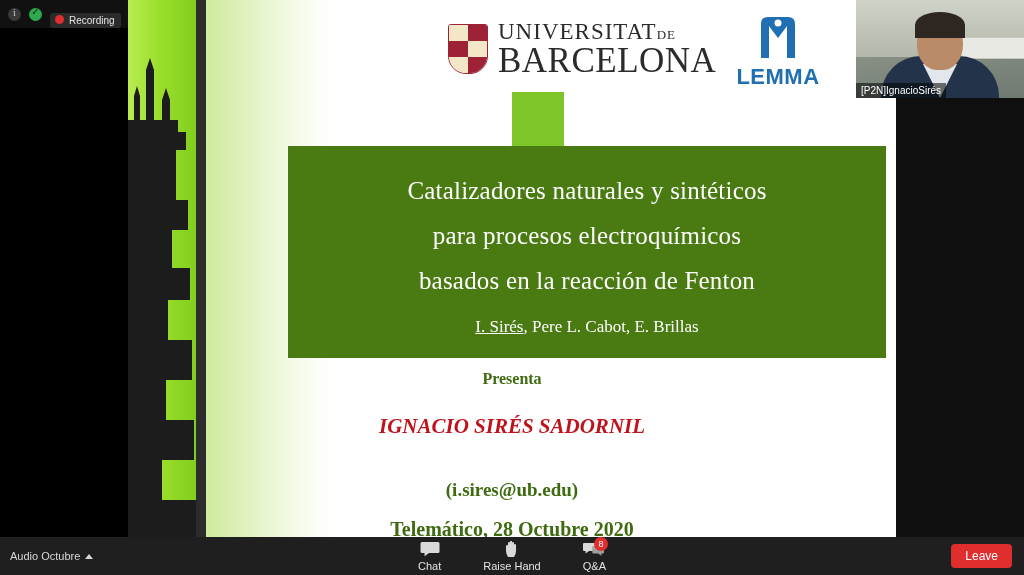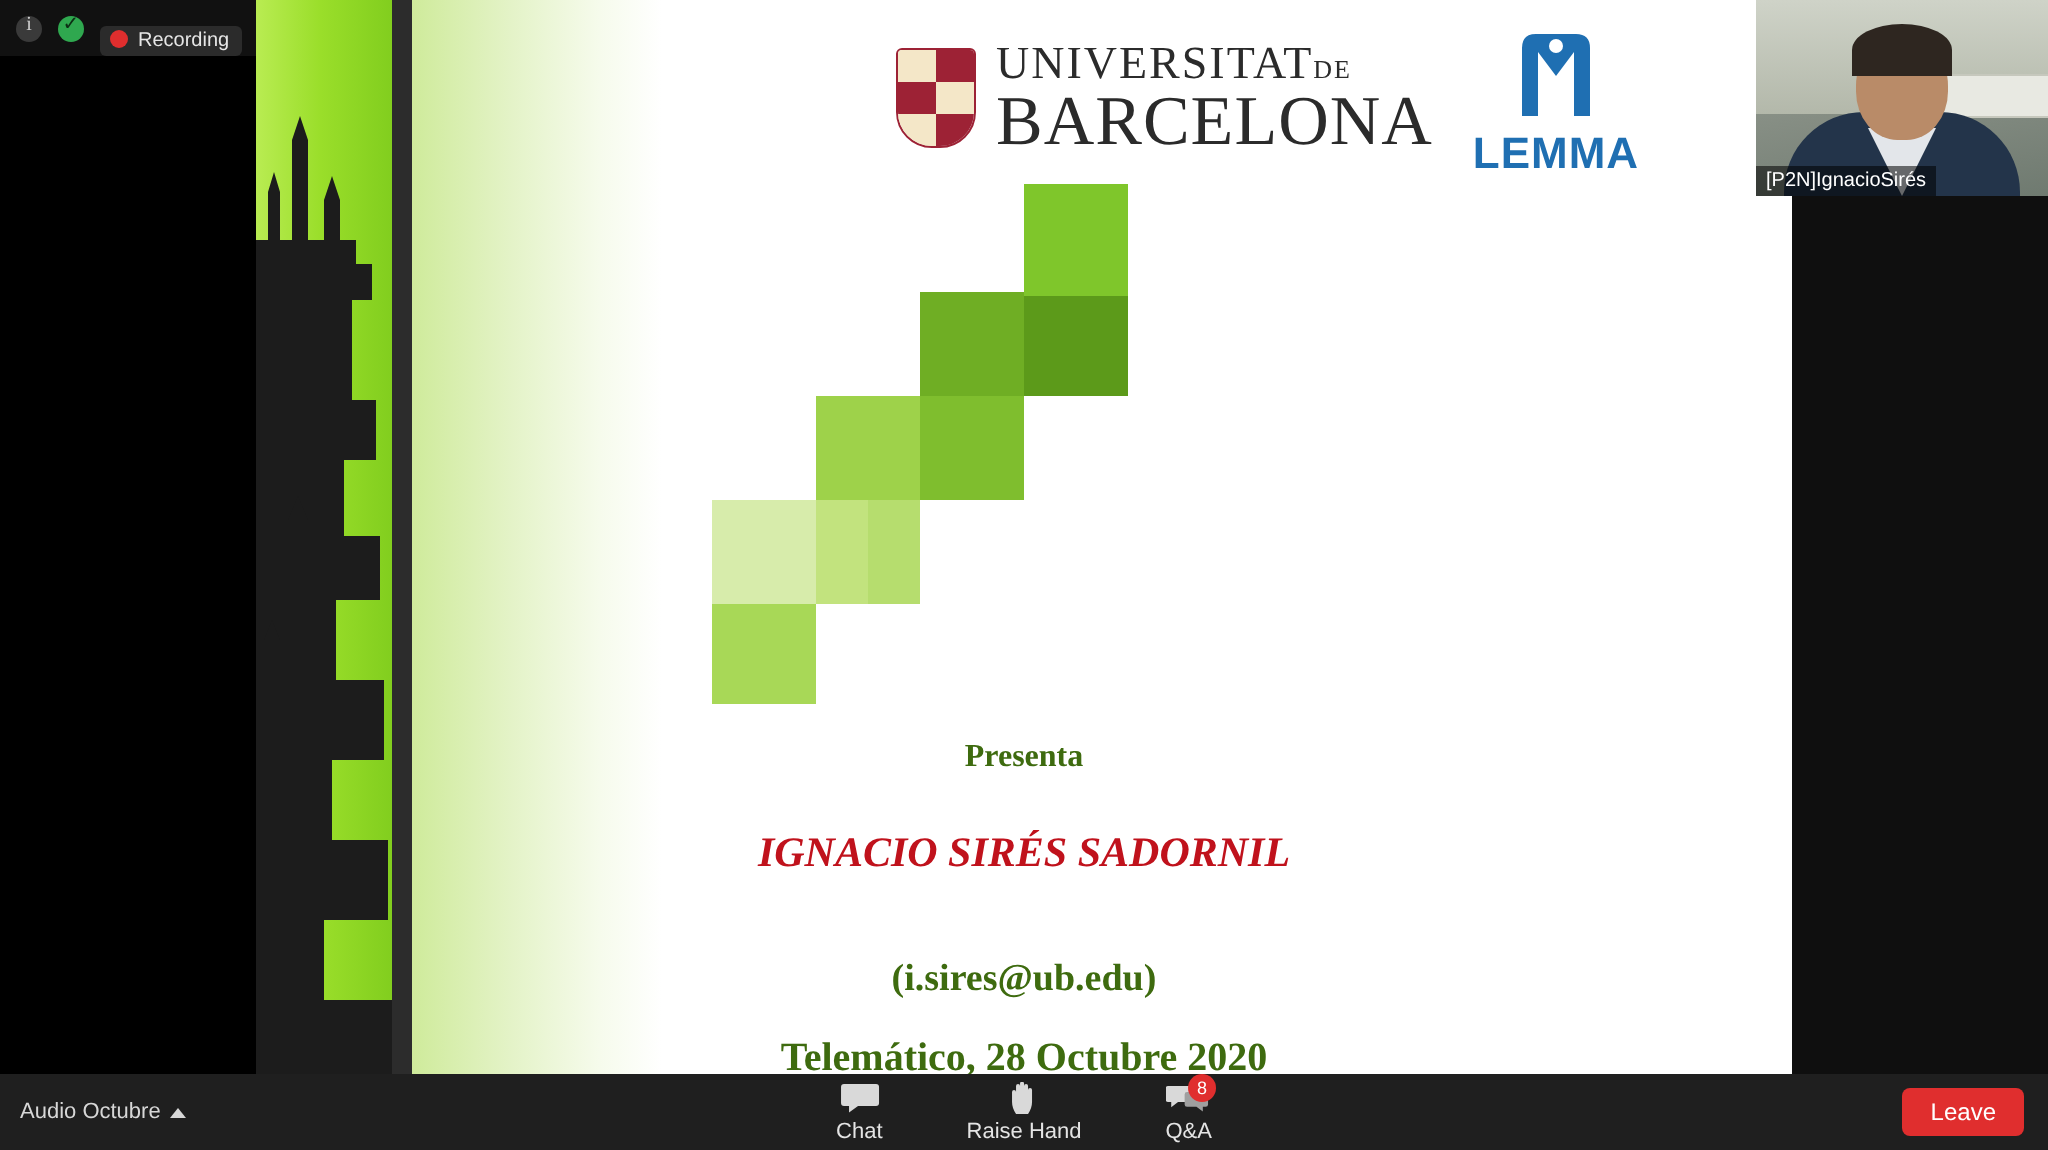--- a/index.html
+++ b/index.html
@@ -170,21 +170,21 @@
   .venue {
     position: absolute; left: 0; right: 0; top: 518px;
     text-align: center;
     font-family: Liberation Serif, serif;
     font-weight: bold; font-size: 20px; color: #3e6b0f;
   }
 
   
   .selfview {
     position: absolute; right: 0; top: 0;
-    width: 146px; height: 98px;
+    width: 168px; height: 98px;
     background: #5f6a63;
     overflow: hidden;
     z-index: 25;
     margin-left: 32px;
   }
   .sv-bg {
     position: absolute; inset: 0;
     background: linear-gradient(170deg, #b9bdb2 0%, #8d948a 35%, #6f7a70 100%);
   }
   .sv-wall {
@@ -330,20 +330,28 @@
           <div class="lemma-mark">
             <svg viewBox="0 0 46 46" width="46" height="46">
               <path d="M6 44 L6 10 Q6 3 13 3 L33 3 Q40 3 40 10 L40 44 L32 44 L32 12 L23 24 L14 12 L14 44 Z" fill="#1f6fb2"></path>
               <circle cx="23" cy="9" r="3.5" fill="#ffffff"></circle>
             </svg>
           </div>
           <div class="lemma-text">LEMMA</div>
         </div>
       </div>
 
+      <div class="title-block">
+        <div class="title-line">Catalizadores naturales y sintéticos</div>
+        <div class="title-line">para procesos electroquímicos</div>
+        <div class="title-line">basados en la reacción de Fenton</div>
+        <div class="authors">
+          <u>I. Sirés</u><span>, Pere L. Cabot, E. Brillas</span>
+        </div>
+      </div>
 
       <div class="presenta">Presenta</div>
       <div class="speaker">IGNACIO SIRÉS SADORNIL</div>
       <div class="email">(i.sires@ub.edu)</div>
       <div class="venue">Telemático, 28 Octubre 2020</div>
     </div>
   </div>
 
   <div class="selfview">
     <div class="sv-bg"></div>

